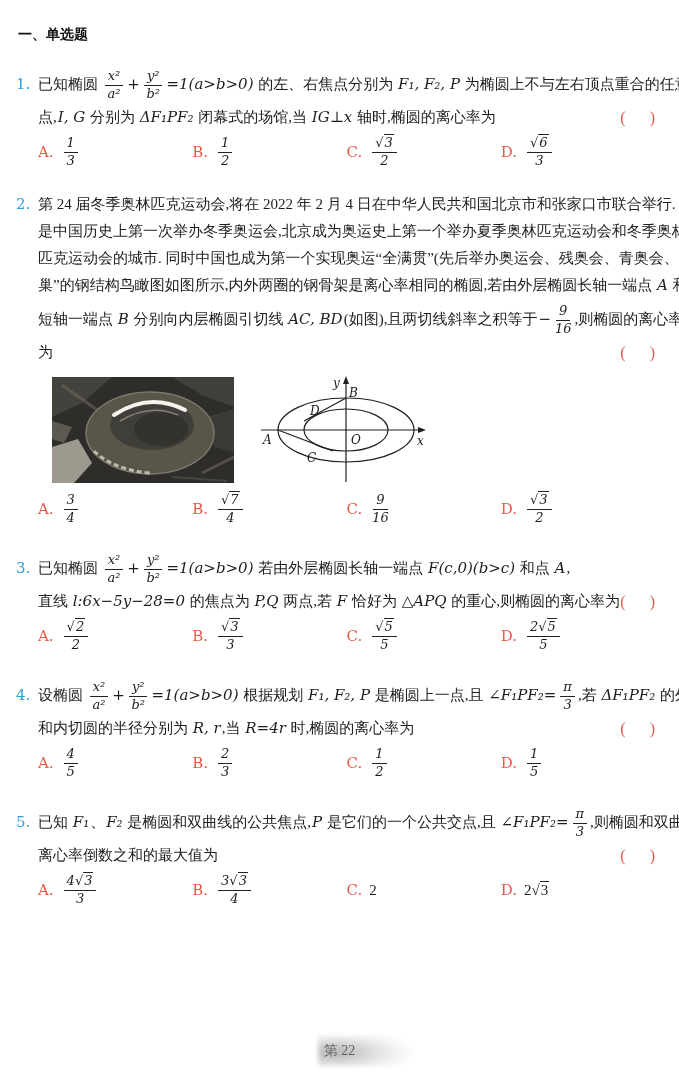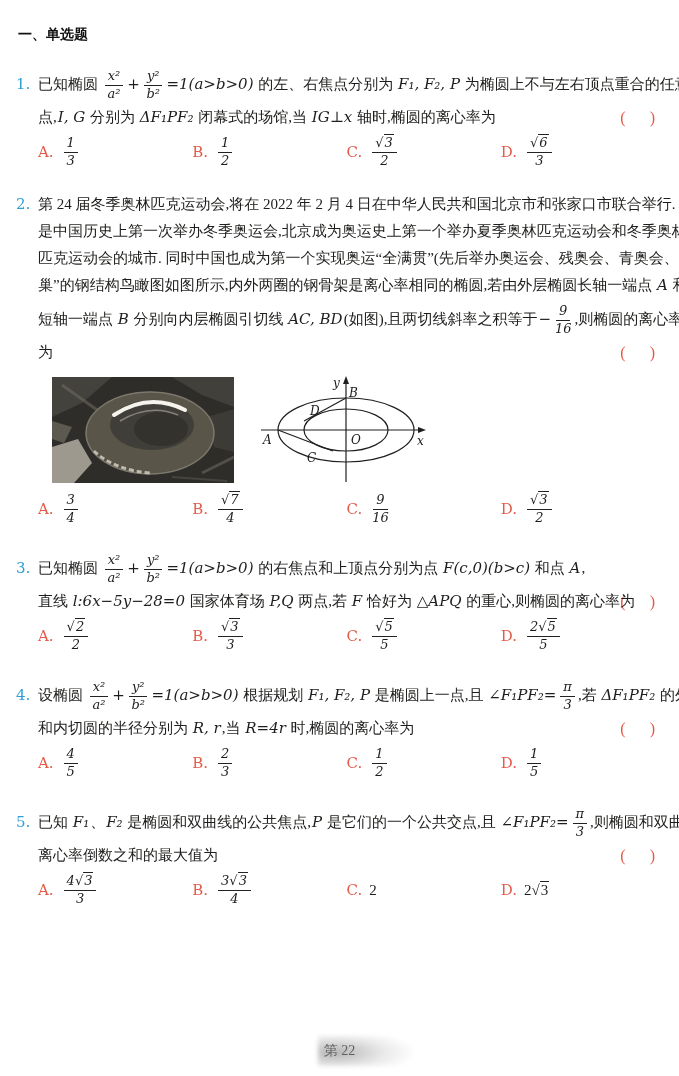--- a/index.html
+++ b/index.html
@@ -178,22 +178,22 @@
           </div>
         </div>
       </div>
       <div class="q">
         <div class="line tall"><span class="qnum">3.</span><span class="cn">已知椭圆 </span><span class="frac">
             <span class="fn">x²</span>
             <span class="fd">a²</span>
           </span><span class="math">+</span><span class="frac">
             <span class="fn">y²</span>
             <span class="fd">b²</span>
-          </span><span class="math">=1(a&gt;b&gt;0)</span><span class="cn"> 的右焦点和上顶点分别为点 </span><span class="math">F(c,0)(b&gt;c)</span><span class="cn"> 和点 </span><span class="math">A</span><span class="cn">,</span></div>
-        <div class="line"><span class="bracket"><span>(</span><span class="bgap"></span><span>)</span></span><span class="cn">直线 </span><span class="math">l:6x−5y−28=0</span><span class="cn"> 国家体育场 </span><span class="math">P,Q</span><span class="cn"> 两点,若 </span><span class="math">F</span><span class="cn"> 恰好为 </span><span class="math">△APQ</span><span class="cn"> 的重心,则椭圆的离心率为</span></div>
+          </span><span class="math">=1(a&gt;b&gt;0)</span><span class="cn"> 若由外层椭圆长轴一端点 </span><span class="math">F(c,0)(b&gt;c)</span><span class="cn"> 和点 </span><span class="math">A</span><span class="cn">,</span></div>
+        <div class="line"><span class="bracket"><span>(</span><span class="bgap"></span><span>)</span></span><span class="cn">直线 </span><span class="math">l:6x−5y−28=0</span><span class="cn"> 的焦点为 </span><span class="math">P,Q</span><span class="cn"> 两点,若 </span><span class="math">F</span><span class="cn"> 恰好为 </span><span class="math">△APQ</span><span class="cn"> 的重心,则椭圆的离心率为</span></div>
         <div class="opts">
           <div class="opt">
             <span class="olabel">A.</span>
             <span class="frac">
               <span class="fn"><span class="sqrt">√<span class="rad">2</span></span></span>
               <span class="fd">2</span>
             </span>
           </div>
           <div class="opt">
             <span class="olabel">B.</span>

